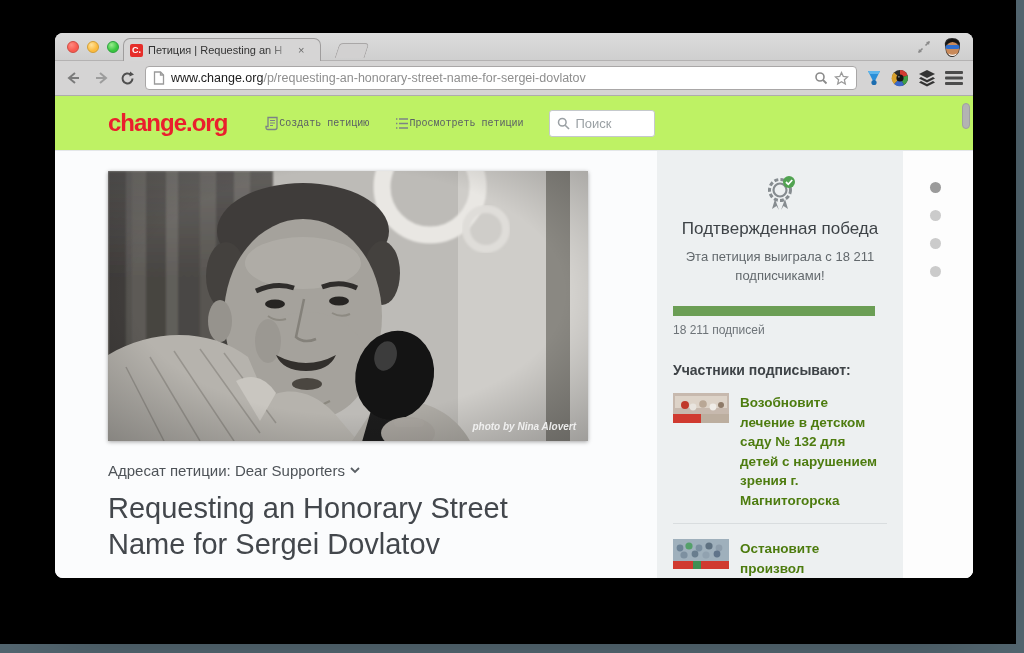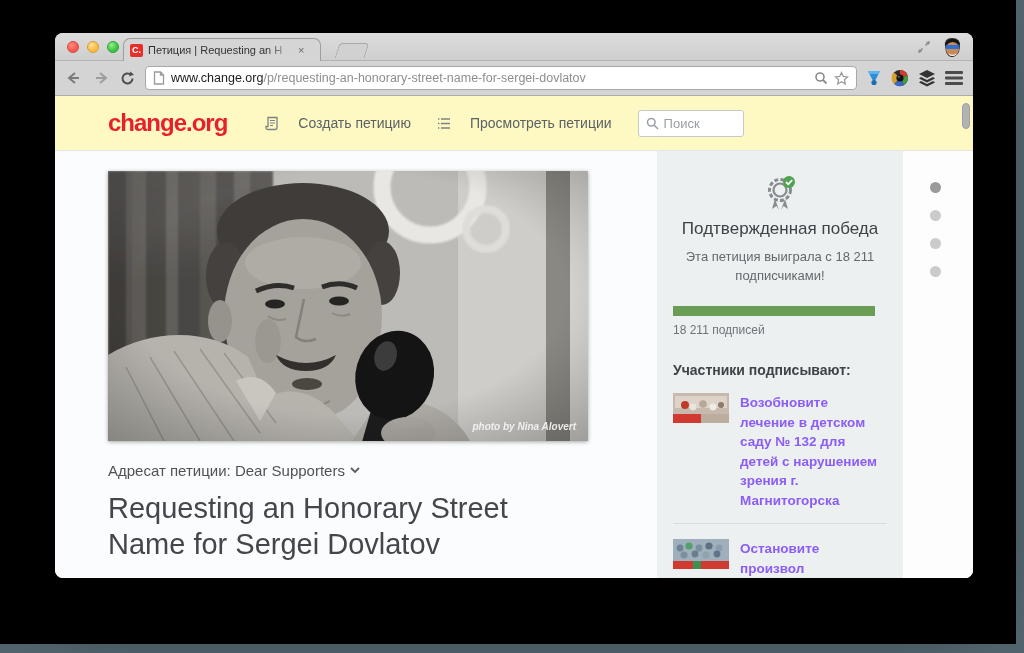--- a/index.html
+++ b/index.html
@@ -42,25 +42,25 @@
     border-bottom:1px solid #aeacac; padding:0 10px; gap:9px; }
   .navbtn { display:flex; align-items:center; }
   .urlbar { flex:1; height:24px; background:#fff; border:1px solid #a9a7a7; border-radius:4px;
     display:flex; align-items:center; padding:0 7px; gap:6px; min-width:0; }
   .url-text { font-size:12.5px; white-space:nowrap; overflow:hidden; flex:1; }
   .url-host { color:#1c1c1c; }
   .url-path { color:#8e8e8e; }
 
   
   .page { position:relative; height:482px; background:#fbfcfd; }
-  .siteheader { display:flex; align-items:center; height:55px; background:#fef9c3;
+  .siteheader { display:flex; align-items:center; height:55px; background:#bef264;
     border-bottom:1px solid #e4e7e9; padding-left:53px; }
   .logo { font-size:24px; font-weight:bold; letter-spacing:-1px; color:#ea1f2d; }
   .mainnav { display:flex; gap:26px; margin-left:38px; }
-  .navitem { display:flex; align-items:center; gap:19px; font-size:14px; color:#5b6165; cursor:default; }
+  .navitem { display:flex; align-items:center; gap:0; font-size:10px; color:#5b6165; cursor:default;font-family:Liberation Mono, monospace; }
   .searchbox { margin-left:26px; width:106px; height:27px; border:1px solid #c5c9cc; border-radius:3px;
     background:#fff; display:flex; align-items:center; padding:0 7px; gap:5px; }
   .searchbox input { border:none; outline:none; width:85px; font-size:13px;
     font-family:"Liberation Sans", sans-serif; color:#555; background:transparent; }
   .searchbox input::placeholder { color:#9aa0a4; }
   .userarea { margin-left:auto; margin-right:85px; display:flex; align-items:center; gap:8px; }
   .username { font-size:14px; color:#4a4f54; }
 
   
   .contentrow { display:flex; height:427px; }
@@ -75,21 +75,21 @@
   .sidebar { width:246px; background:#edf0f1; padding:24px 16px 6px; flex:0 0 auto; }
   .badge-wrap { text-align:center; }
   .victory-h { margin-top:8px; text-align:center; font-size:17px; color:#3e4347; font-weight:500; }
   .victory-sub { margin-top:8px; text-align:center; font-size:13px; line-height:19px; color:#62686c; }
   .progress { margin-top:21px; height:10px; width:202px; background:#6b9e55; }
   .sigcount { margin-top:7px; font-size:12px; color:#6d7378; }
   .sup-h { margin-top:25px; font-size:14px; font-weight:bold; color:#3e4347; }
   .sup-item { display:flex; gap:11px; padding:15px 0 13px; }
   .sup-item + .sup-item { border-top:1px solid #d9dddf; }
   .thumb { width:56px; height:30px; flex:0 0 auto; }
-  .sup-link { width:138px; font-size:13.5px; font-weight:bold; color:#8b5cf6;
+  .sup-link { width:138px; font-size:13.5px; font-weight:bold; color:#4d7c0f;
     line-height:19.5px; cursor:pointer; }
 
   
   .dotrail { width:70px; background:#fdfdfd; position:relative; flex:0 0 auto; }
   .dots { position:absolute; left:27px; top:31px; display:flex; flex-direction:column; gap:17px; }
   .dot { width:11px; height:11px; border-radius:50%; background:#cbcbcb; }
   .dot.active { background:#9b9b9b; }
   .scrollthumb { position:absolute; right:3px; top:7px; width:8px; height:26px;
     border-radius:4px; background:#b3b3b3; border:1px solid #a0a0a0; }
   svg { display:block; }

